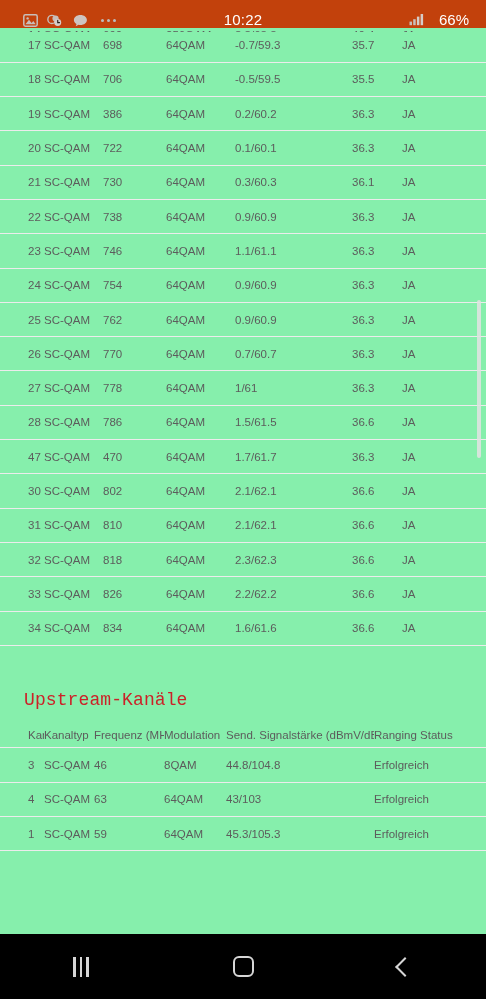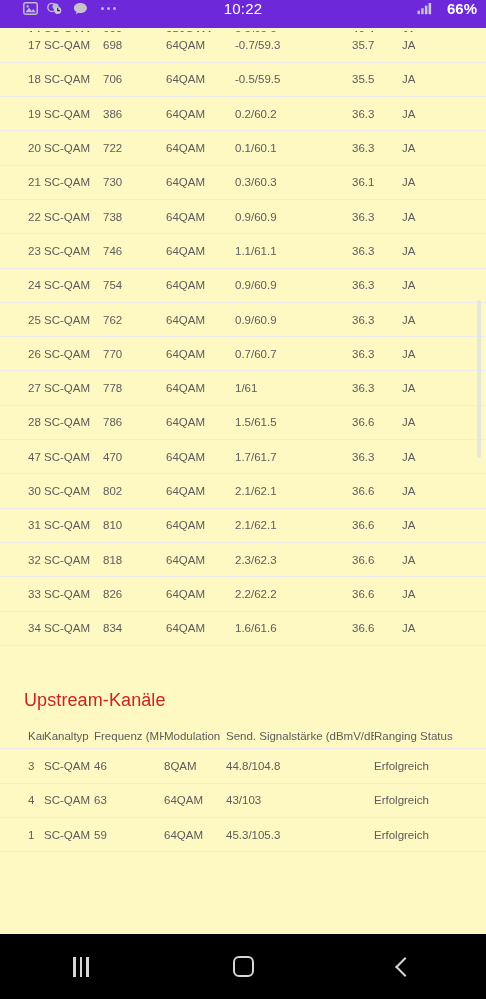--- a/index.html
+++ b/index.html
@@ -7,36 +7,36 @@
     width: 486px; height: 999px;
     background: #ffffff;
     font-family: "Liberation Sans", sans-serif;
     overflow: hidden;
   }
   .screen { position: relative; width: 486px; height: 999px; background:#fff; }
 
   
   .statusbar {
     position:absolute; top:0; left:0; width:486px; height:28px;
-    background:#6d28d9; color:#f2f2f2;
-    display:flex; align-items:flex-start; z-index:40;
+    background:#c2410c; color:#f2f2f2;
+    display:flex; align-items:flex-end; z-index:40;
   }
   .sb-left { display:flex; align-items:center; gap:9px; padding-left:22px; flex:0 0 auto; }
   .sb-center { position:absolute; left:0; width:486px; text-align:center;
                font-size:15px; letter-spacing:.2px; color:#fff; }
   .sb-right { margin-left:auto; display:flex; align-items:center; gap:14px;
-              padding-right:9px; font-size:15px; color:#fff;font-weight:bold; }
+              padding-right:17px; font-size:15px; color:#fff; }
   .sb-icon { display:inline-flex; align-items:center; justify-content:center;
              width:16px; height:16px; opacity:.92; }
   .dots { display:inline-flex; gap:3px; align-items:center; margin-left:4px; }
   .dots i { width:3px; height:3px; border-radius:50%; background:#bdbdbd; display:block; }
 
   
   .content { position:absolute; top:28px; left:0; width:486px; height:906px;
-             background:#fef9c3; overflow:hidden; }
+             background:#86efac; overflow:hidden; }
 
   
   .clip-row { position:absolute; top:-10px; left:0; width:486px; height:14px; overflow:hidden; }
 
   table.tbl { width:100%; border-collapse:collapse; table-layout:fixed; }
   table.tbl td, table.tbl th {
     font-size:11.5px; color:#5c5c5c; font-weight:400;
     text-align:left; padding:0; vertical-align:middle;
     white-space:nowrap; overflow:hidden;
   }
@@ -61,21 +61,21 @@
   col.u-stat  { width:112px; }
 
   .us-head th { height:26px; border-bottom:1px solid #ececec;
                 color:#4f4f4f; font-size:11px; }
   .us-head th:first-child { padding-left:28px; }
   .us-row td { height:34.3px; border-bottom:1px solid #ececec; }
   .us-row td:first-child { padding-left:28px; }
 
   .section-title {
     color:#cc2128; font-size:18px; font-weight:400;
-    padding:0 0 12px 24px; letter-spacing:.1px;
+    padding:0 0 12px 24px; letter-spacing:.1px;font-family:Liberation Mono, monospace;
   }
   .gap { height:44px; }
 
   
   .scrollbar {
     position:absolute; right:5px; top:272px; width:4px; height:158px;
     background:#e3e3e3; border-radius:3px; opacity:.85; z-index:20;
   }
 
   

